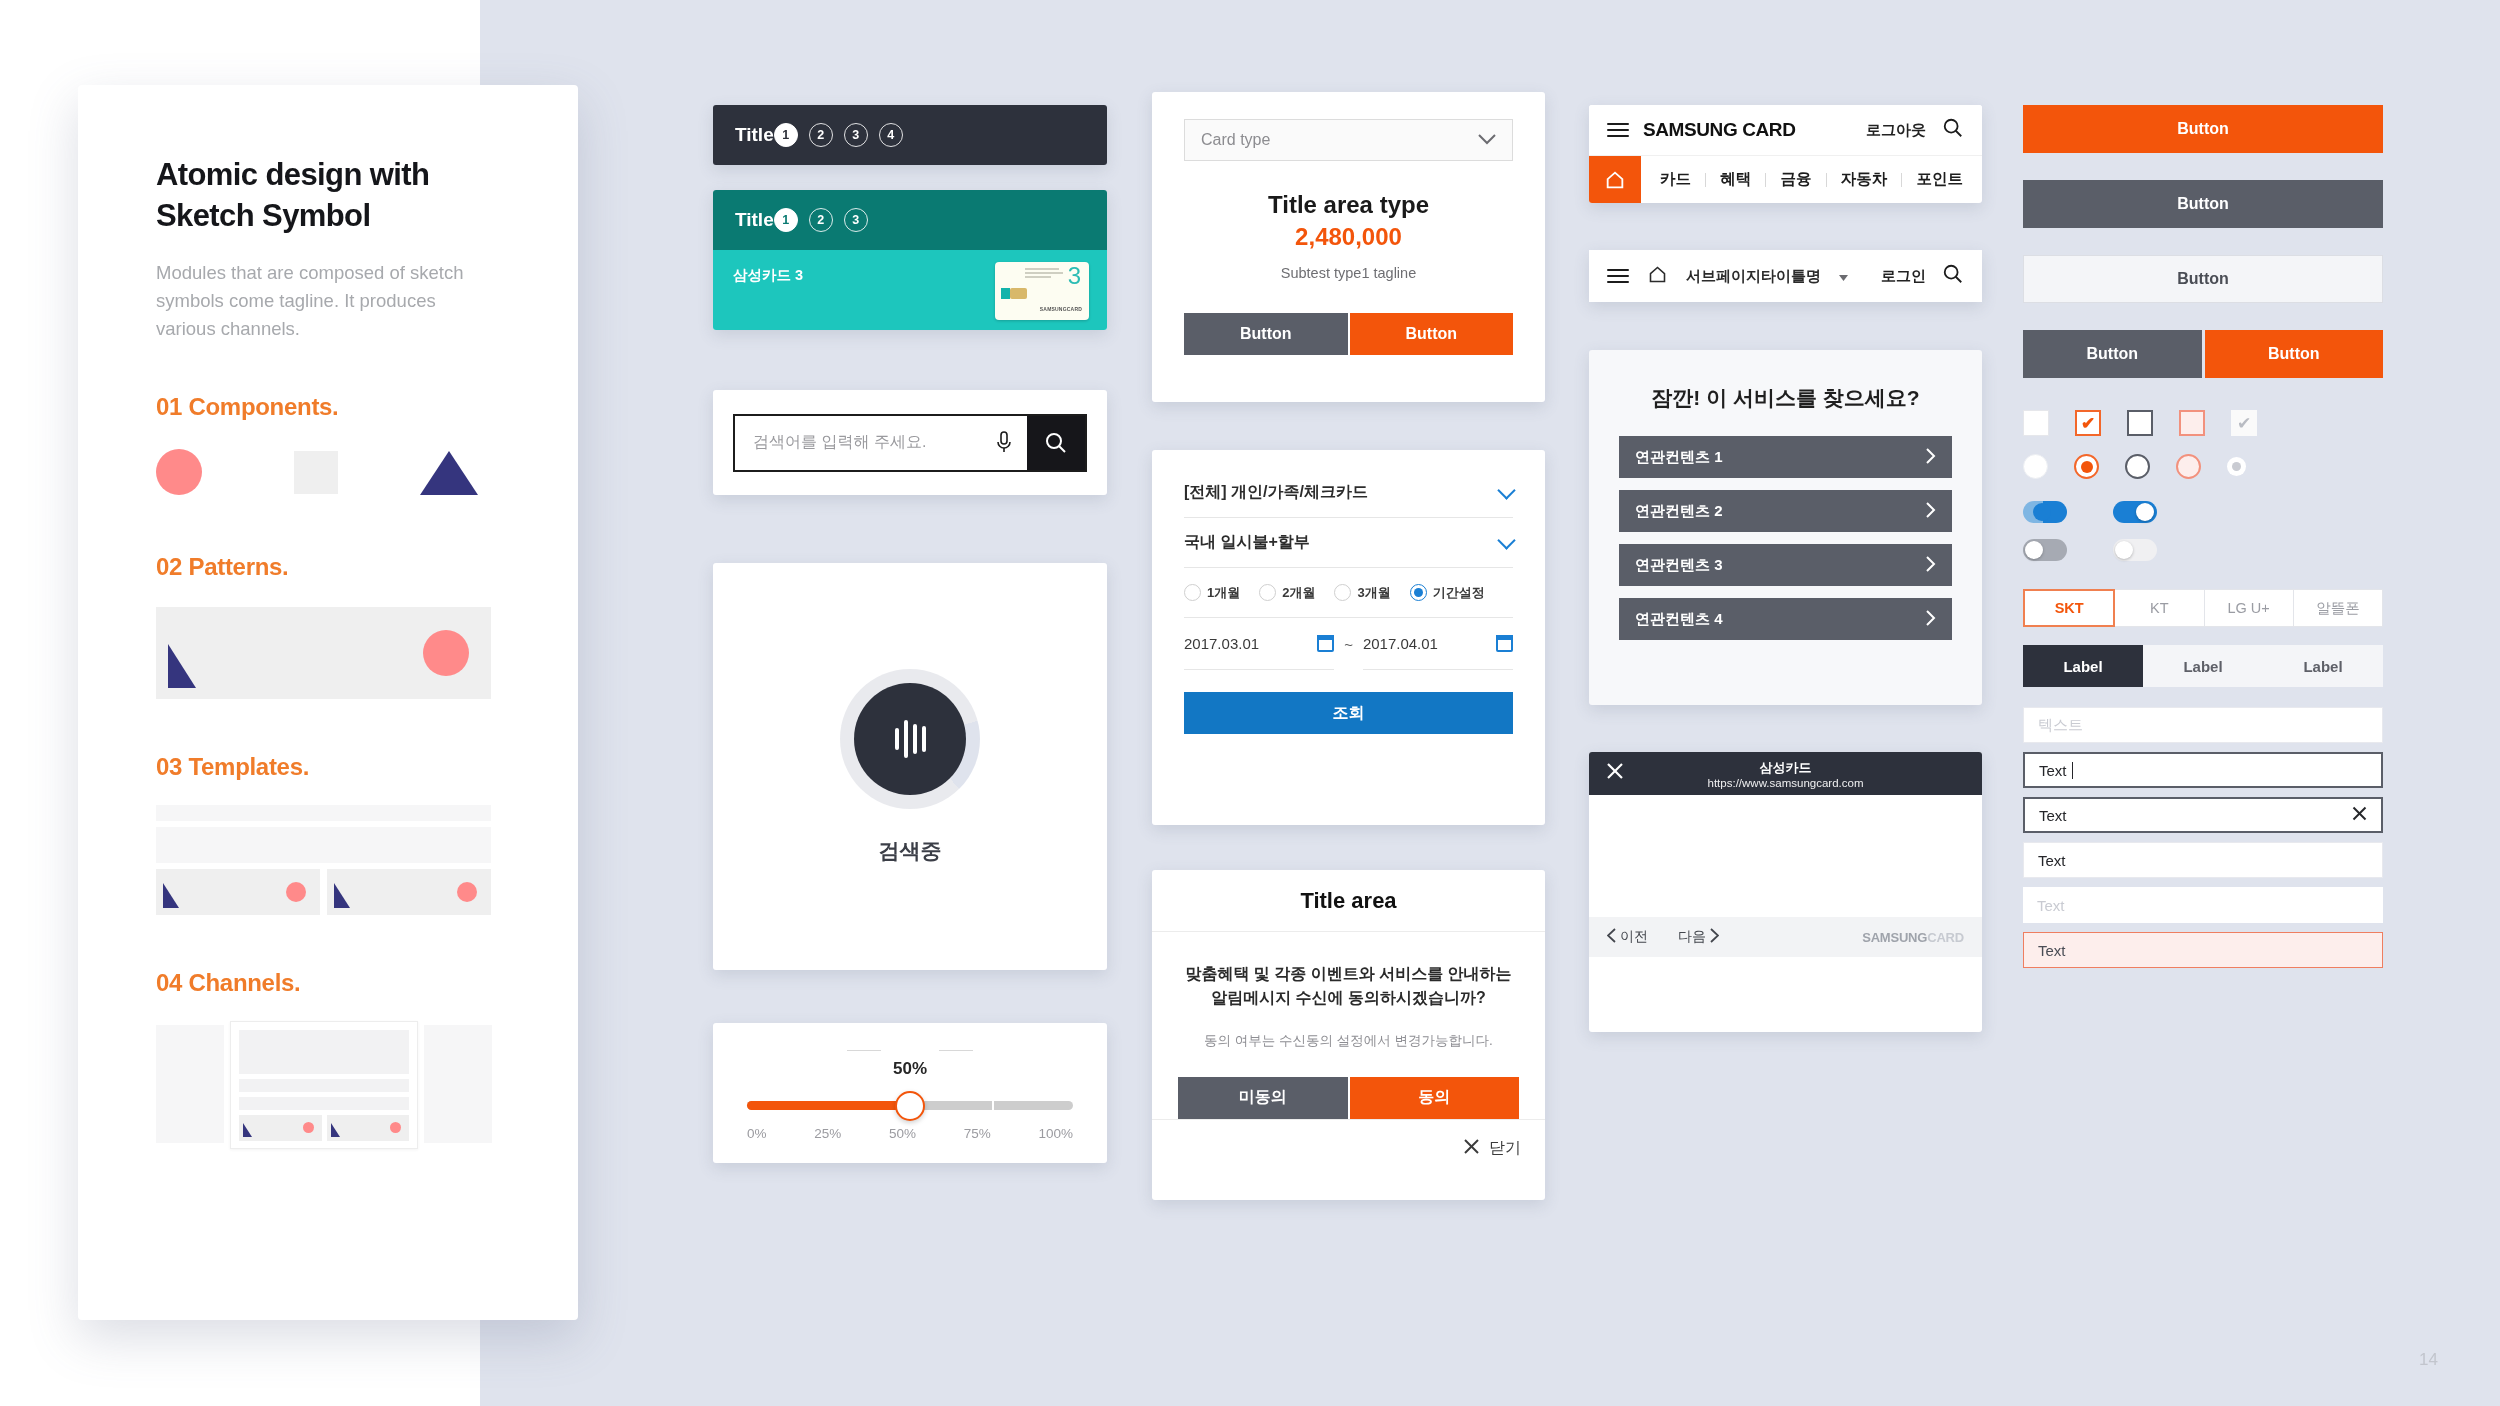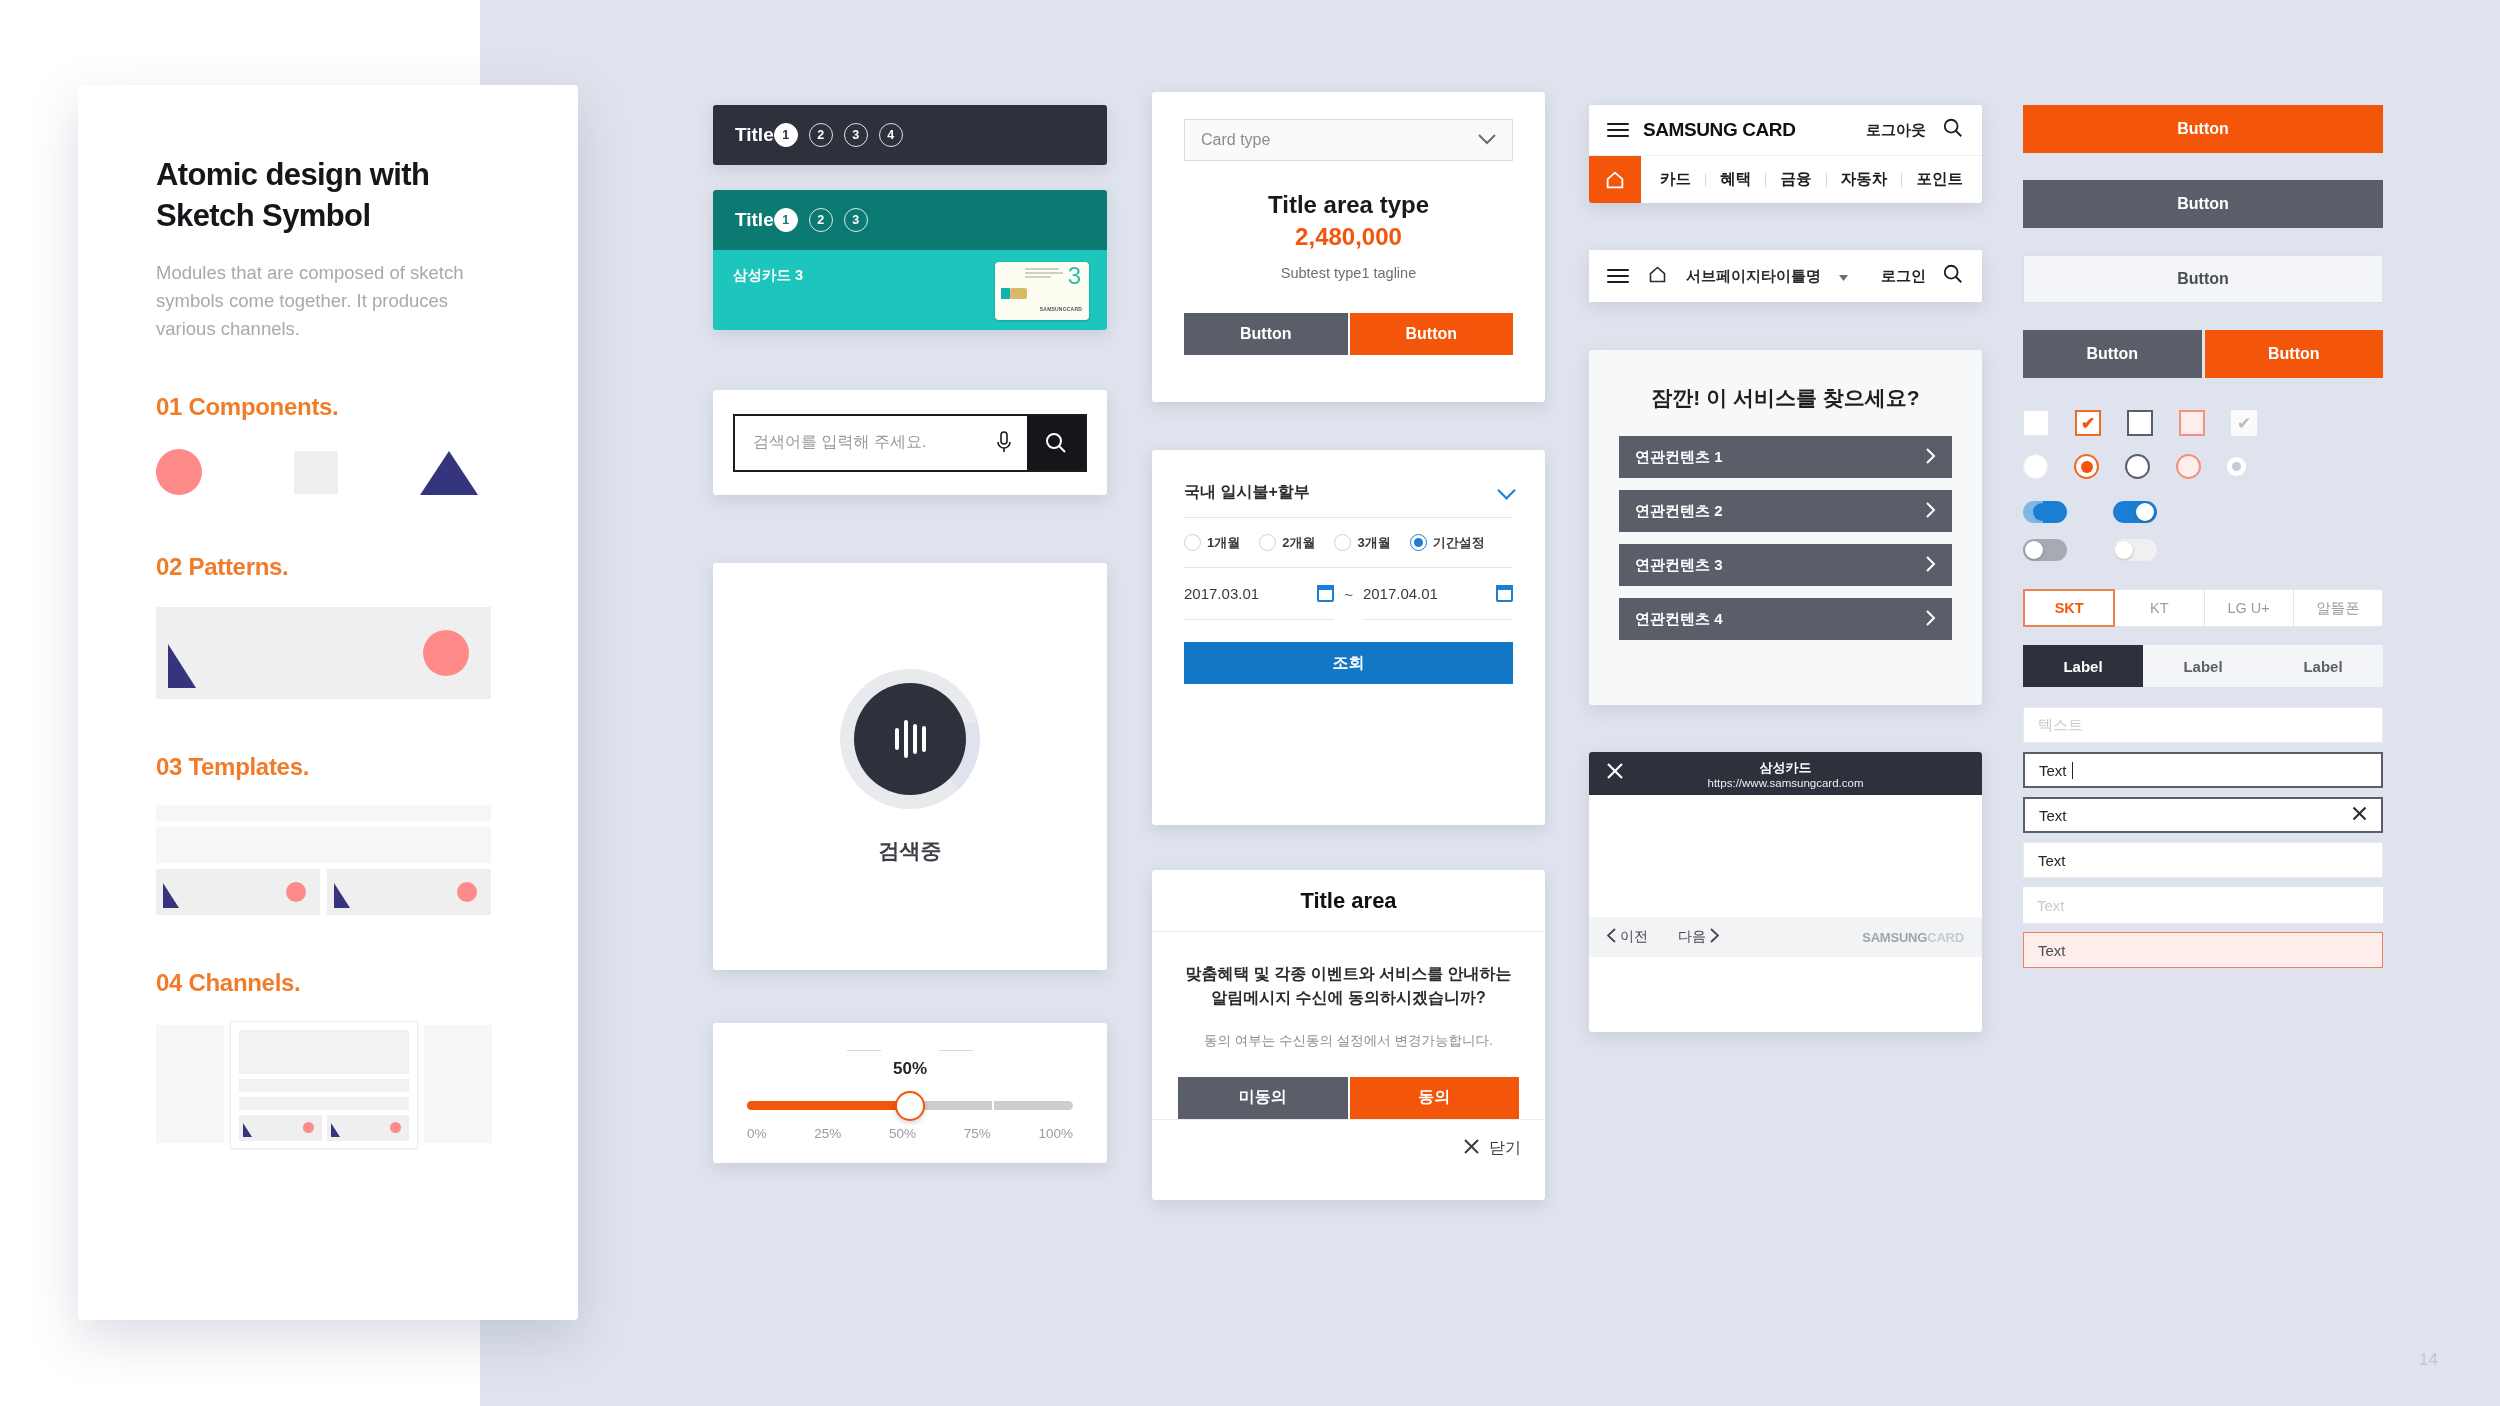--- a/index.html
+++ b/index.html
@@ -237,21 +237,21 @@
 </style>
 </head>
 <body>
 
 <div class="stage">
   <div class="bg-white-left"></div>
   <div class="bg-right"></div>
 
   <div class="intro-card">
     <div class="intro-title">Atomic design with Sketch Symbol</div>
-    <div class="intro-desc">Modules that are composed of sketch symbols come together. It produces various channels.</div>
+    <div class="intro-desc">Modules that are composed of sketch symbols come tagline. It produces various channels.</div>
 
     <div class="sec-head s01">01 Components.</div>
     <div class="atoms">
       <div class="atom-circle"></div>
       <div class="atom-square"></div>
       <div class="atom-tri"></div>
     </div>
 
     <div class="sec-head s02">02 Patterns.</div>
     <div class="pattern-box">
@@ -405,20 +405,24 @@
       <div class="card-sub">Subtest type1 tagline</div>
     </div>
     <div class="btn-pair" style="margin-top:32px;">
       <div class="btn-dark">Button</div>
       <div class="btn-orange">Button</div>
     </div>
   </div>
 
   <div class="panel" style="left:1152px; top:450px; width:393px; height:375px; padding:18px 32px;">
     <div class="filt-row">
+      <span>[전체] 개인/가족/체크카드</span>
+      <span class="chev"></span>
+    </div>
+    <div class="filt-row">
       <span>국내 일시불+할부</span>
       <span class="chev"></span>
     </div>
     <div class="radio-row">
       <span class="rad"></span>
       <span class="rad-lb">1개월</span>
       <span class="rad"></span>
       <span class="rad-lb">2개월</span>
       <span class="rad"></span>
       <span class="rad-lb">3개월</span>

